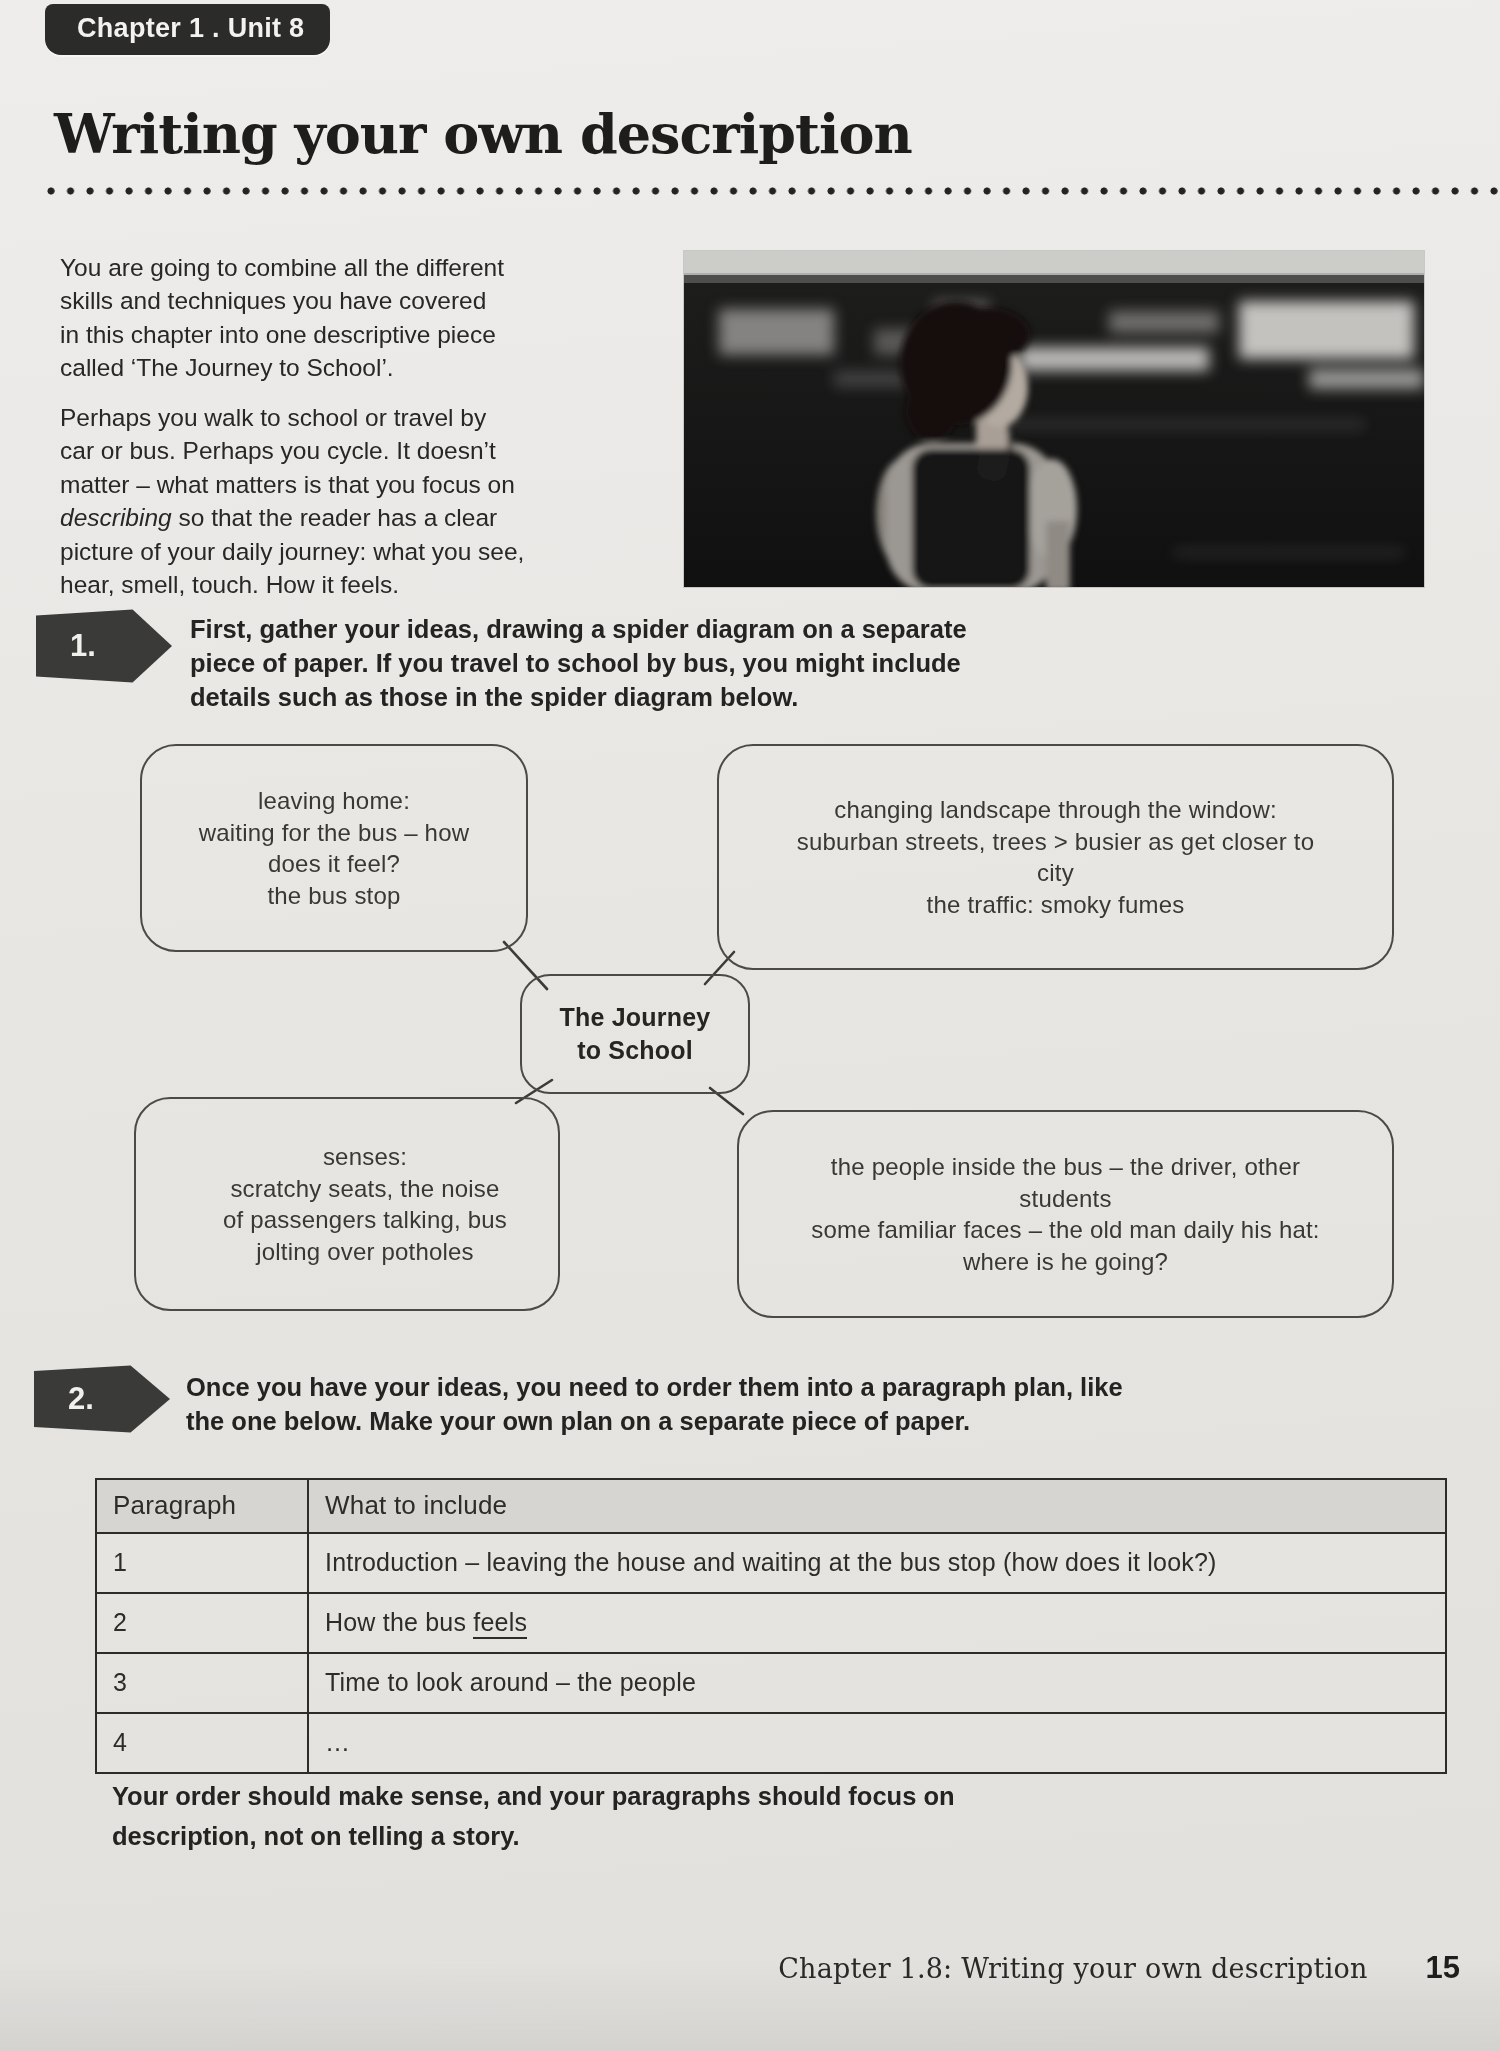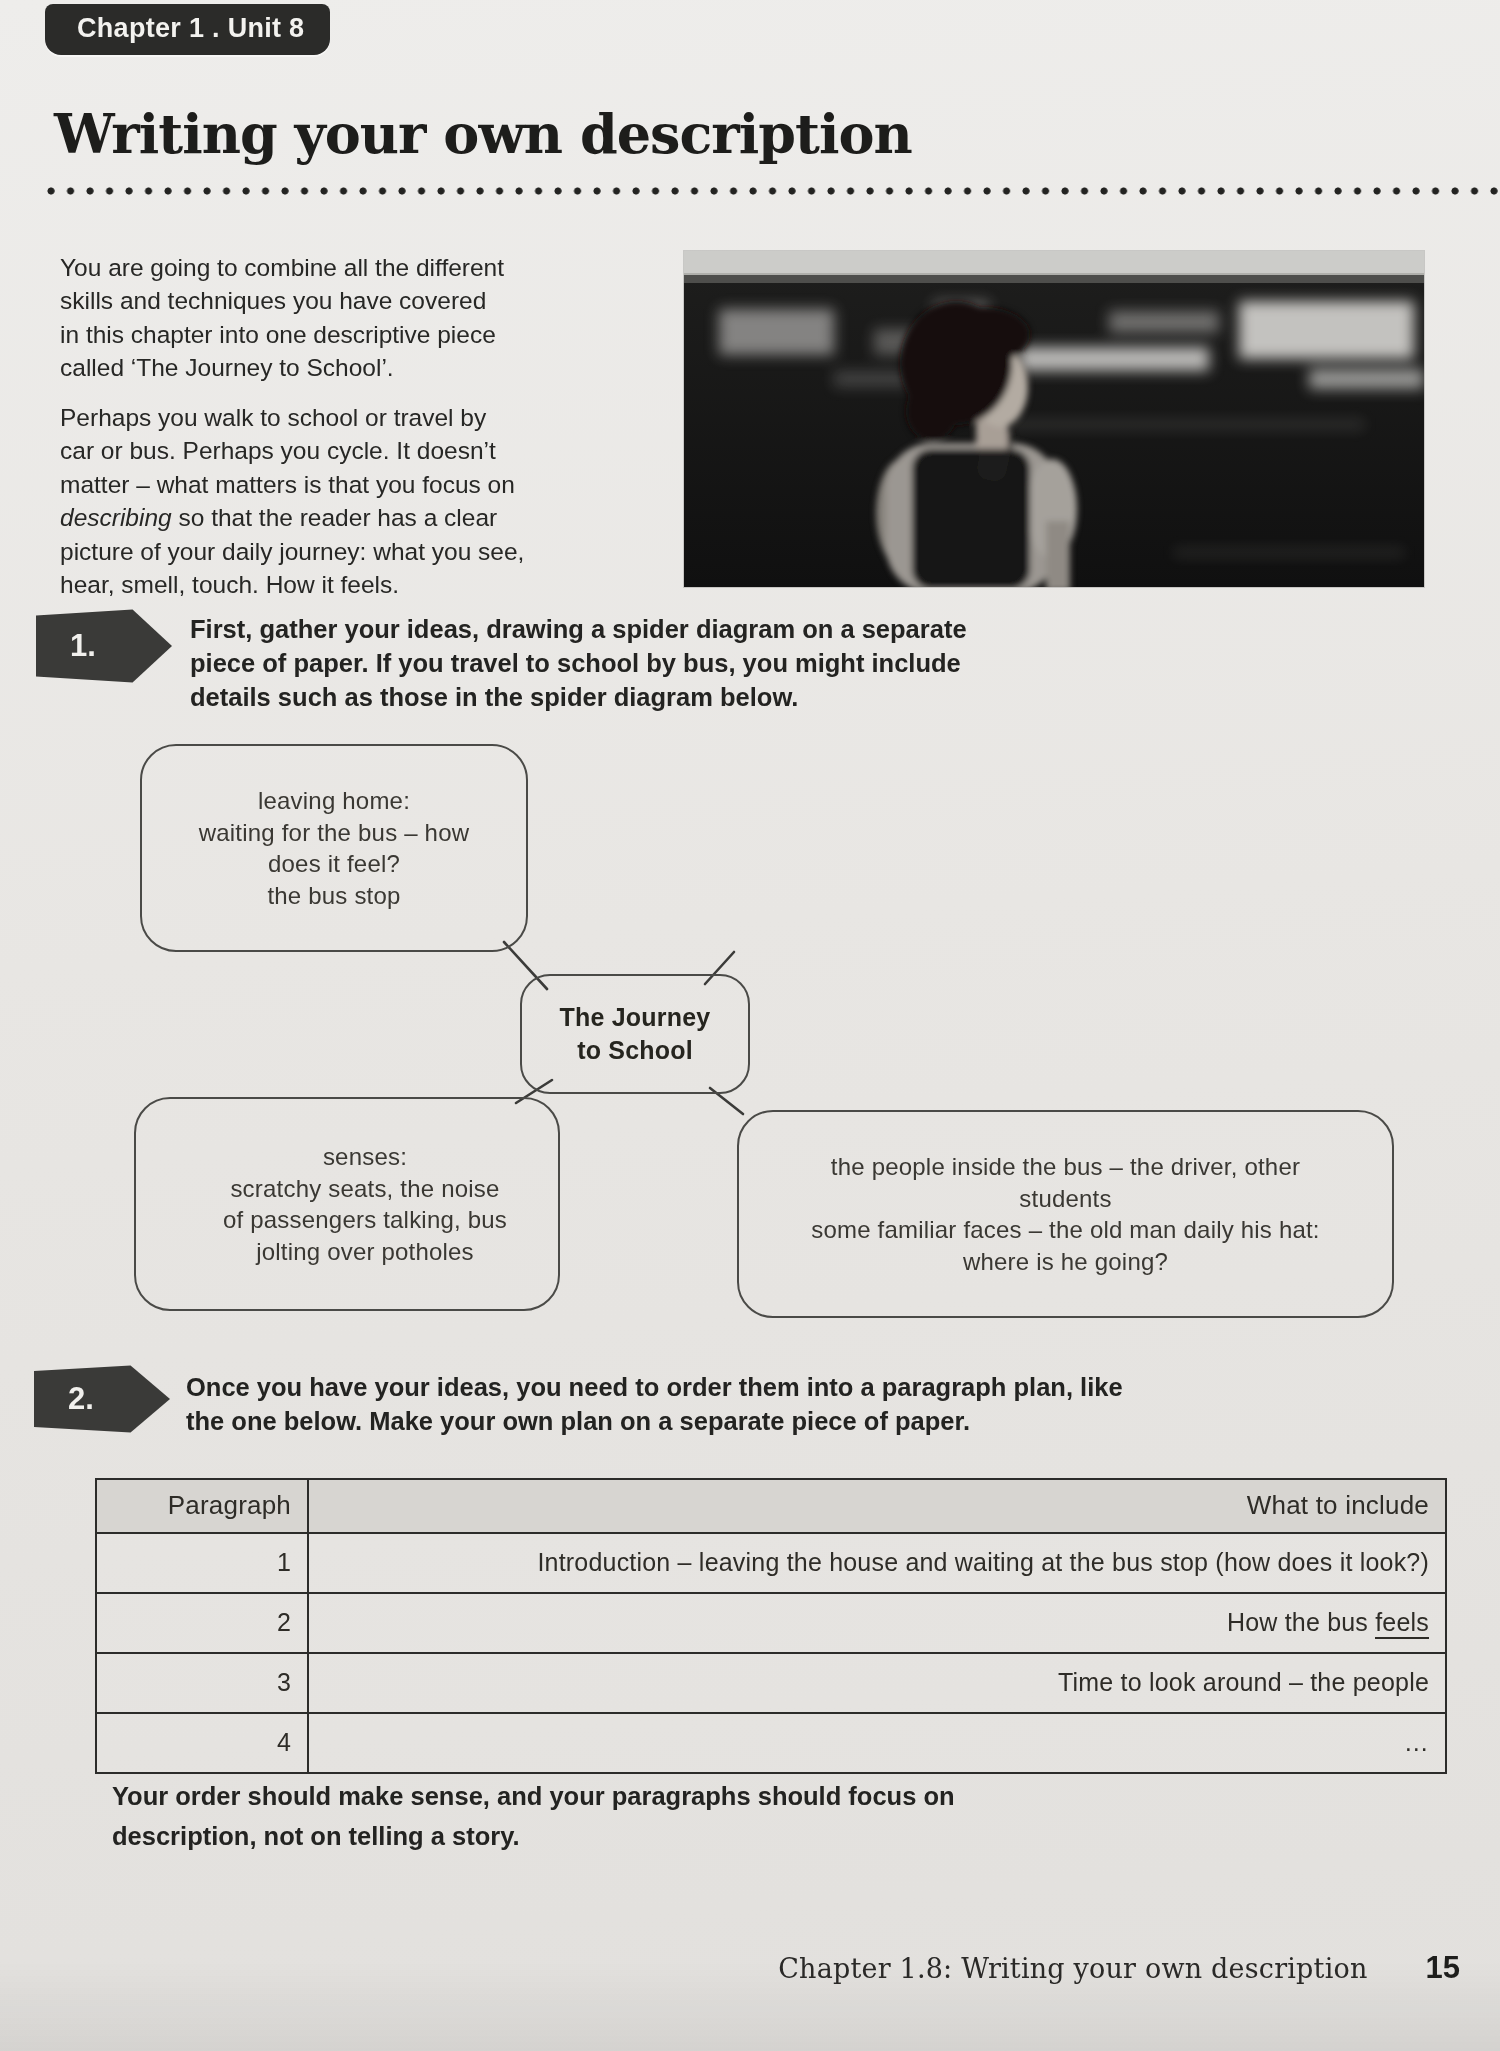--- a/index.html
+++ b/index.html
@@ -71,21 +71,21 @@
   .connector-lines{ position:absolute; left:0; top:0; width:1500px; height:2051px;
     pointer-events:none; }
 
   .plan-table{
     position:absolute; left:95px; top:1478px; width:1352px;
     border-collapse:collapse; table-layout:fixed;
     font-size:25px; color:#2e2c27; letter-spacing:0.2px;
   }
   .plan-table col.c1{ width:212px; }
   .plan-table th,.plan-table td{
-    border:2px solid #2c2c2a; text-align:right; font-weight:normal;
+    border:2px solid #2c2c2a; text-align:left; font-weight:normal;
     padding:6px 16px 8px 16px; overflow:hidden; white-space:nowrap;
   }
   .plan-table th{ background:#d7d5d1; font-size:26px; height:38px; }
   .plan-table td{ height:44px; background:rgba(255,255,255,0.06); }
   .u{ border-bottom:2.5px solid #2e2c27; padding-bottom:1px;margin-top:29px; }
 
   .closing-text{ position:absolute; left:112px; top:1750px; width:920px;
     font-weight:bold; font-size:25.5px; line-height:40px; white-space:pre-line; color:#232321; }
 
   .footer{ position:absolute; top:1950px; left:560px; width:900px;
@@ -175,20 +175,24 @@
       <line x1="734" y1="952" x2="705" y2="984"></line>
       <line x1="516" y1="1103" x2="552" y2="1080"></line>
       <line x1="743" y1="1114" x2="710" y2="1088"></line>
     </g>
   </svg>
 
   <div class="bubble bubble-top-left">leaving home:
 waiting for the bus – how
 does it feel?
 the bus stop</div>
+  <div class="bubble bubble-top-right">changing landscape through the window:
+suburban streets, trees &gt; busier as get closer to
+city
+the traffic: smoky fumes</div>
   <div class="bubble bubble-center">The Journey
 to School</div>
   <div class="bubble bubble-bottom-left">senses:
 scratchy seats, the noise
 of passengers talking, bus
 jolting over potholes</div>
   <div class="bubble bubble-bottom-right">the people inside the bus – the driver, other
 students
 some familiar faces – the old man daily his hat:
 where is he going?</div>

